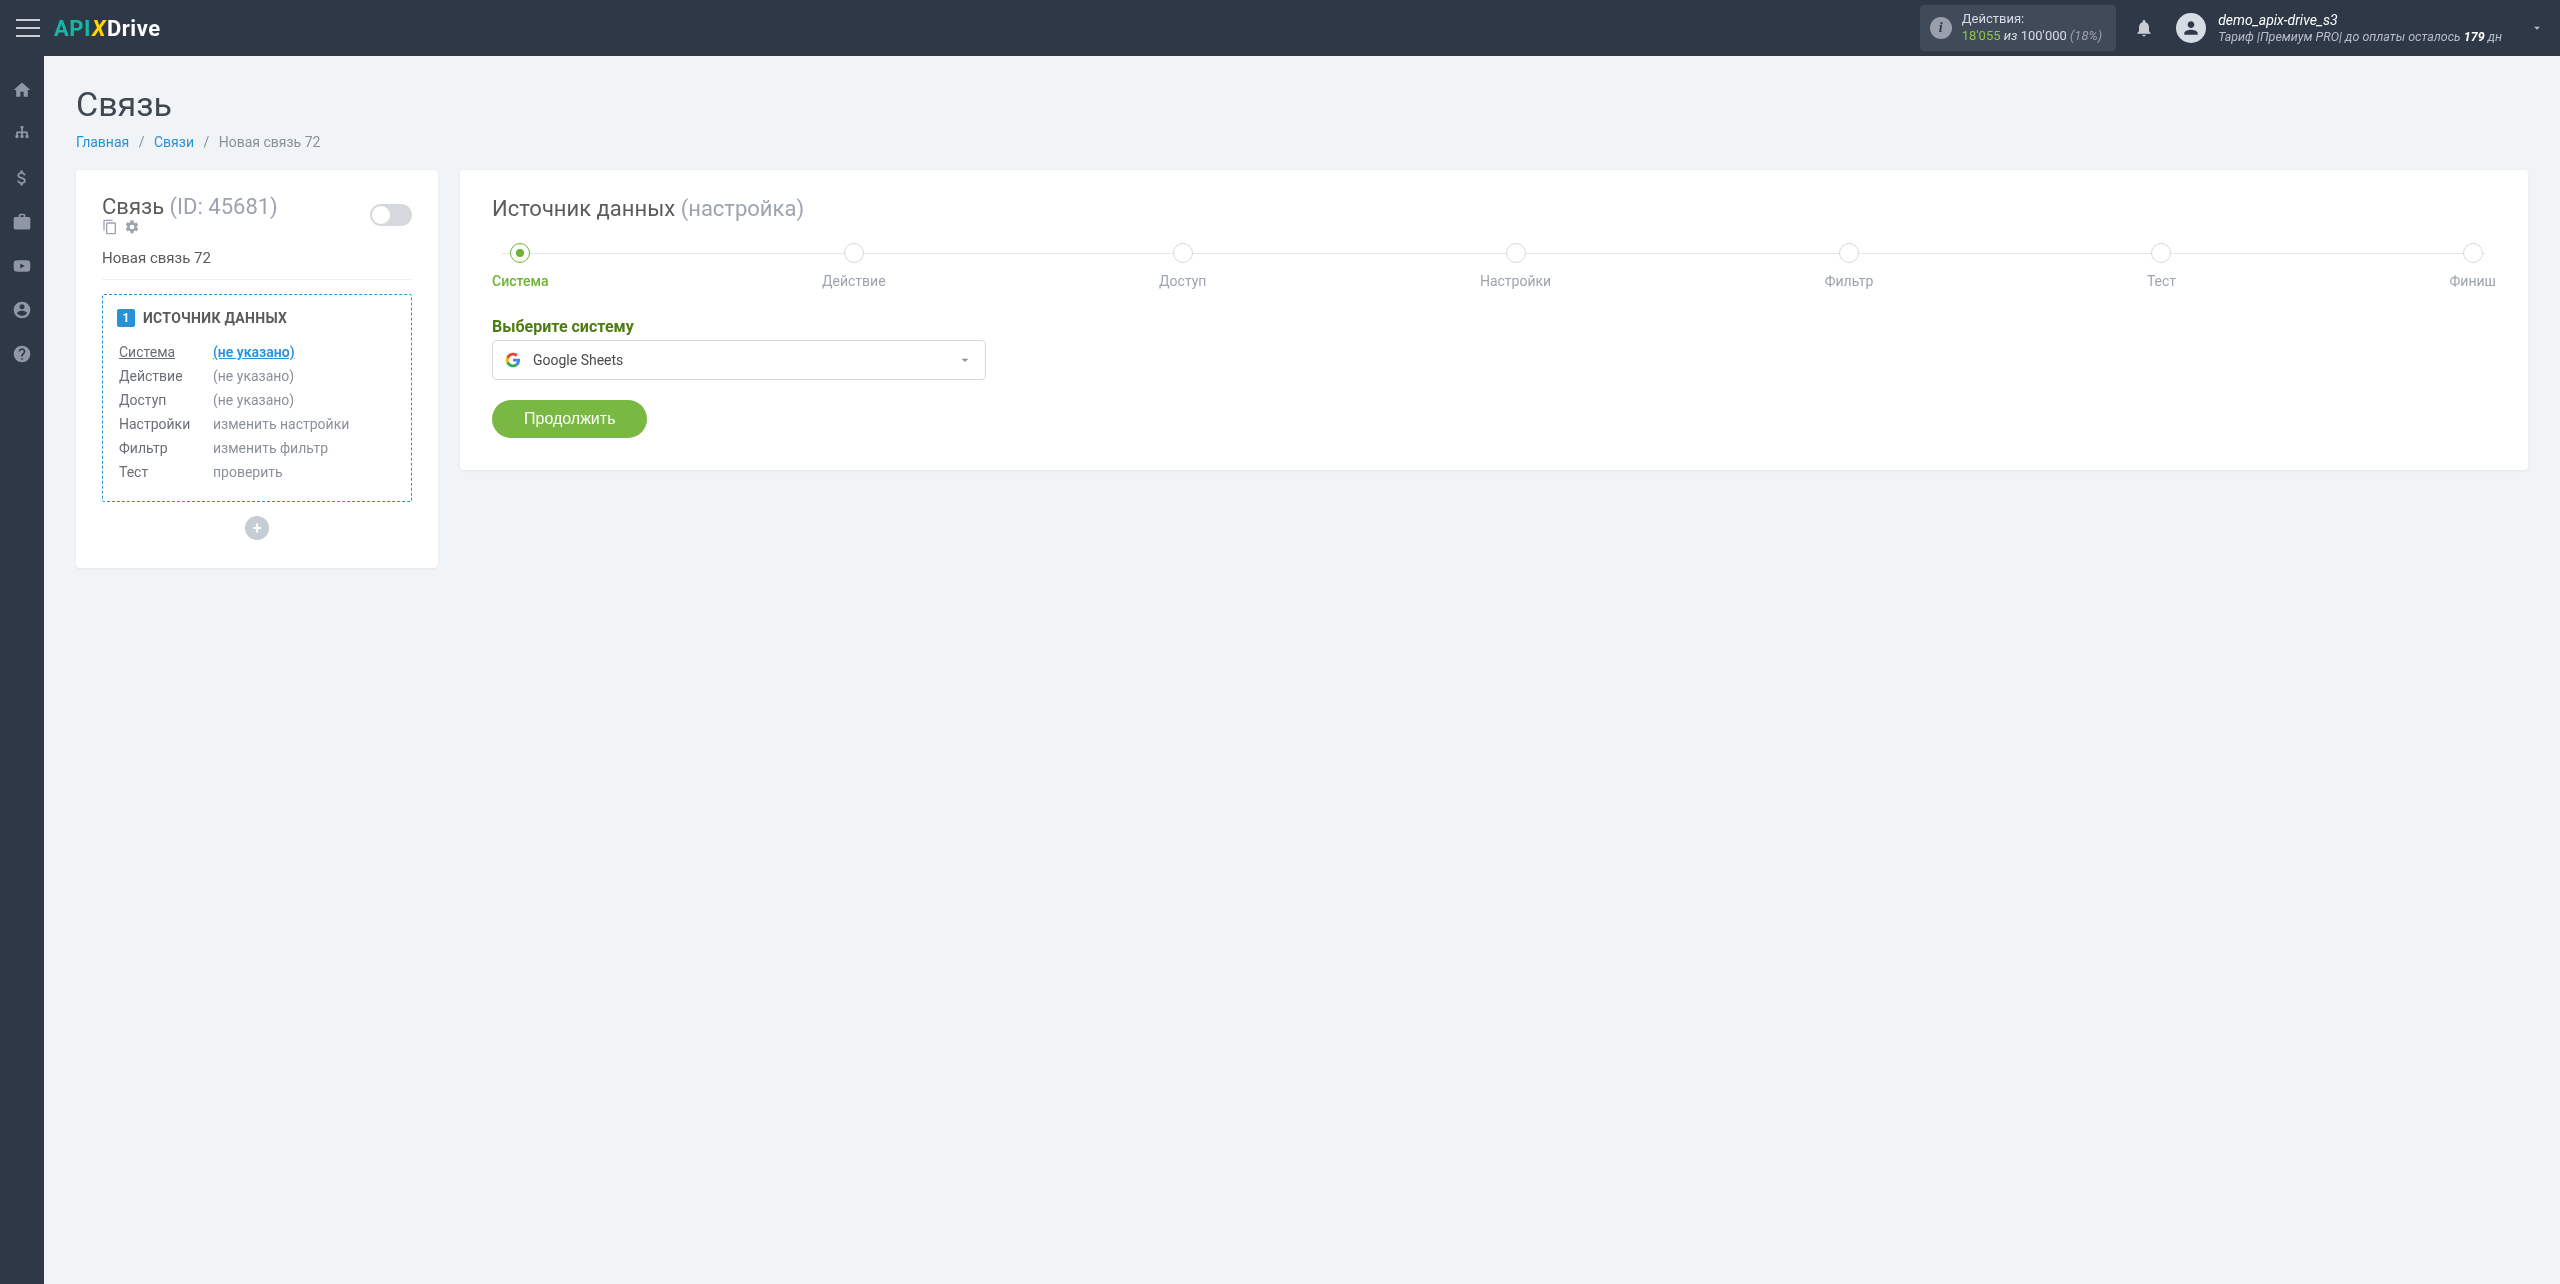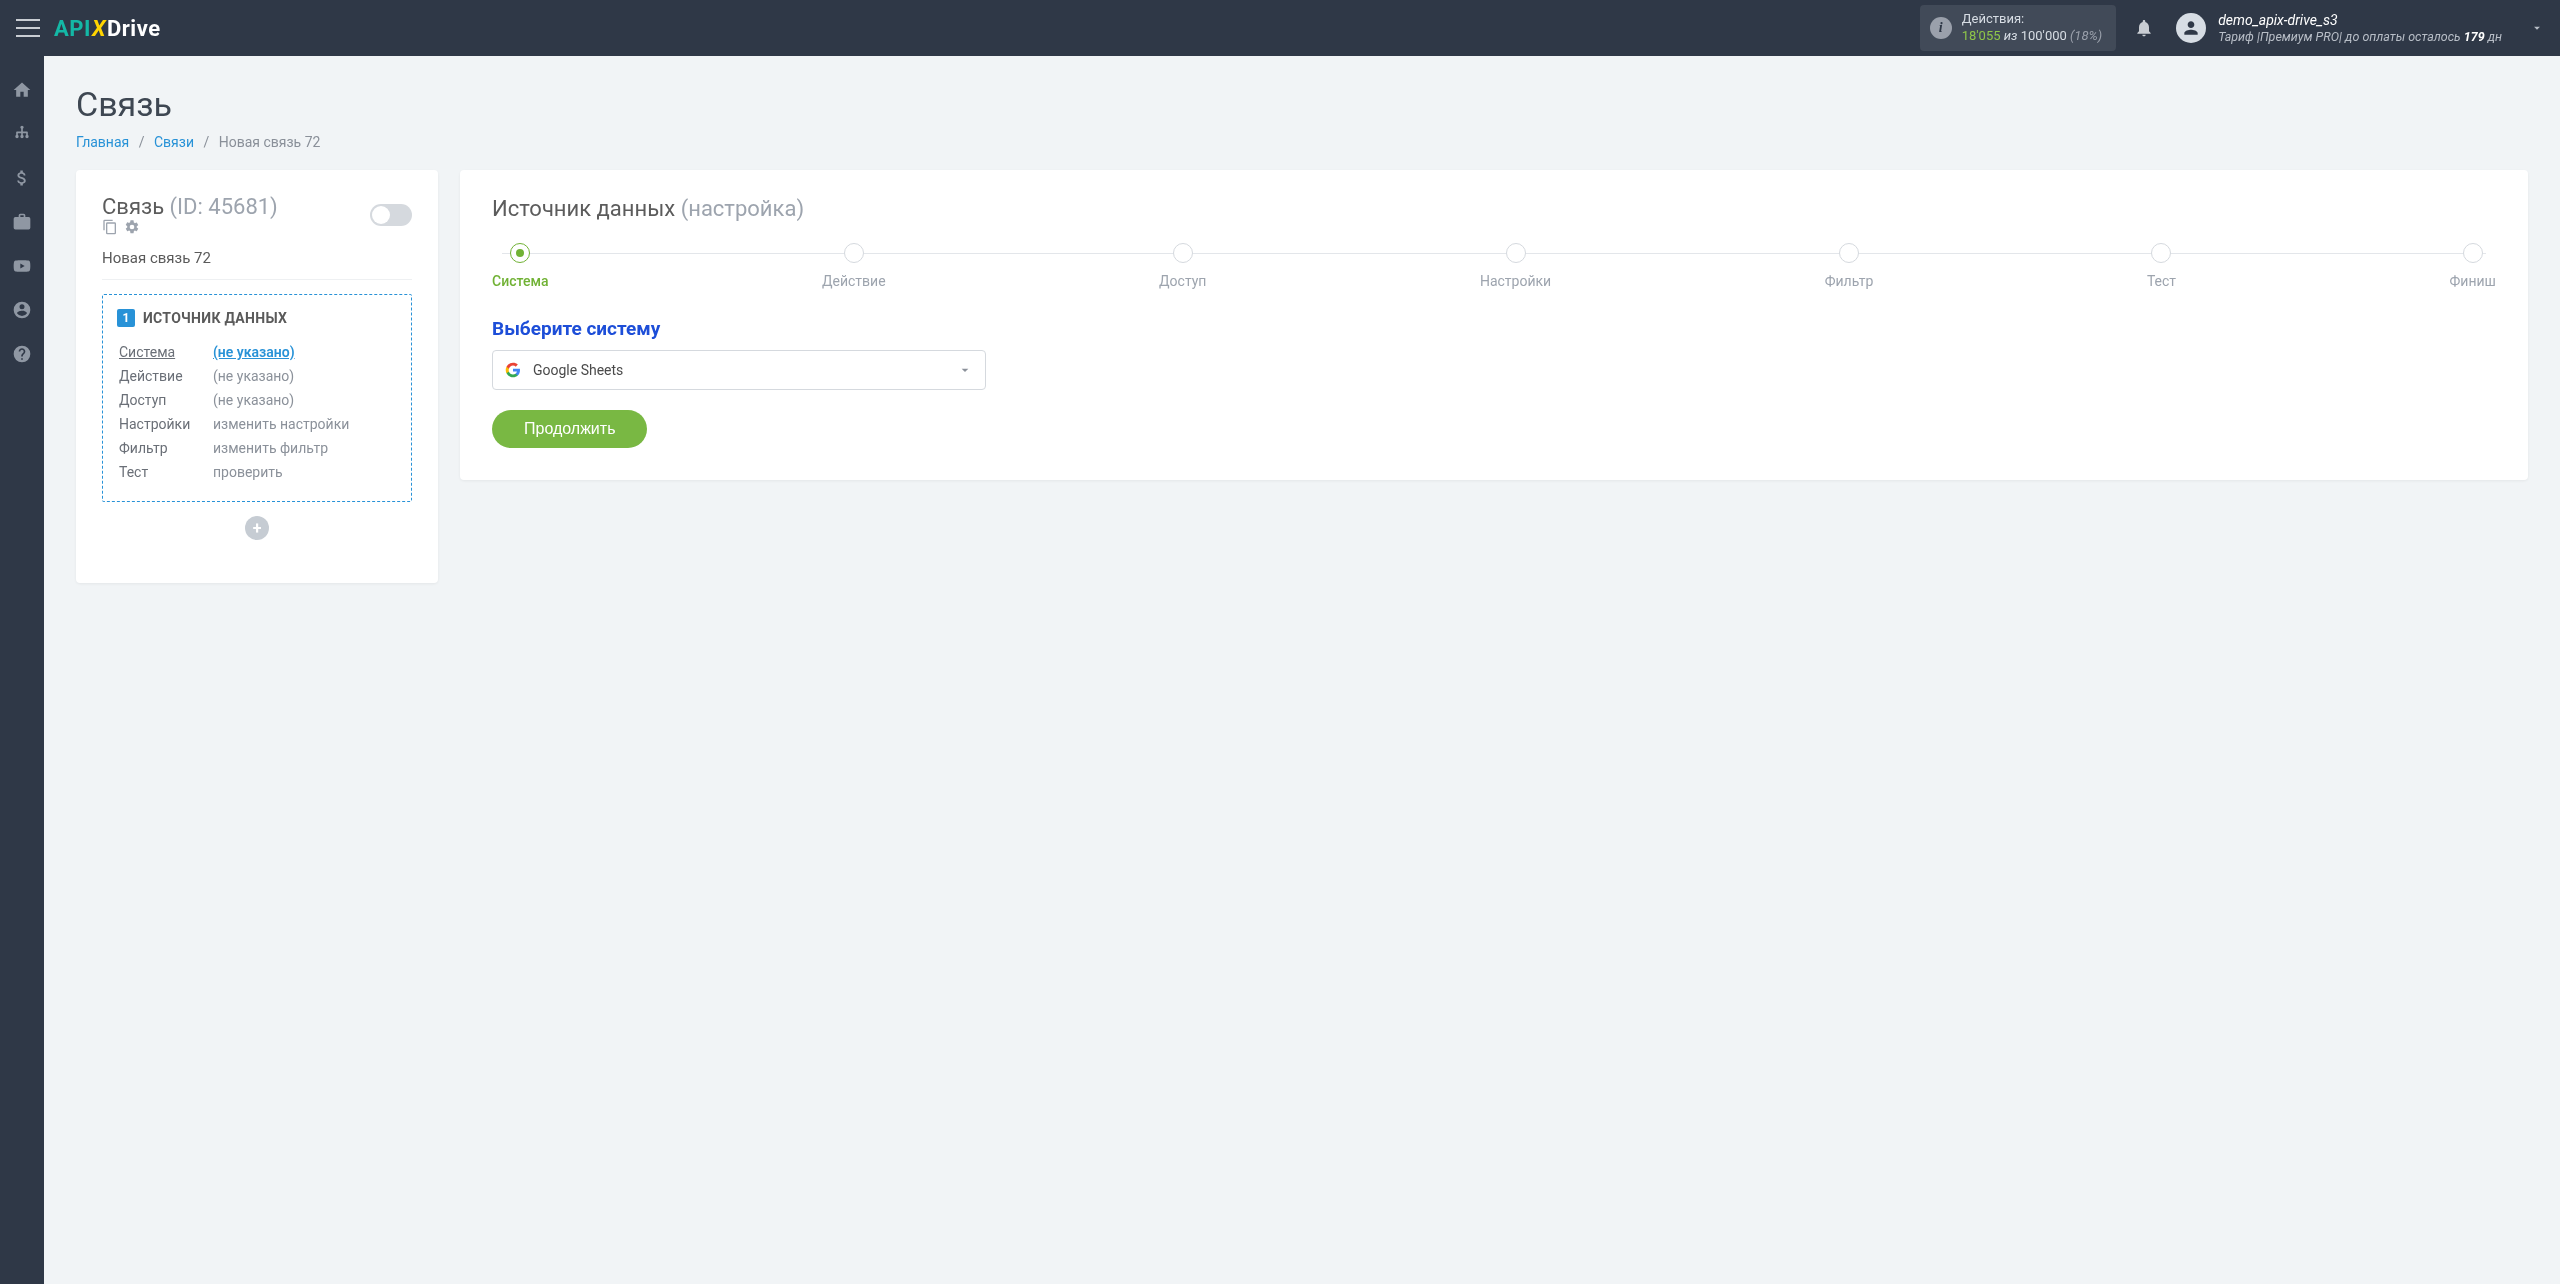--- a/index.html
+++ b/index.html
@@ -38,21 +38,21 @@
 .main { margin-left: 44px; padding: 28px 32px; }
 .page-title { font-size: 34px; font-weight: 400; color: #3e4752; margin-bottom: 10px; }
 .breadcrumb { font-size: 14px; color: #8a9099; margin-bottom: 20px; }
 .breadcrumb a { color: #2892d7; text-decoration: none; }
 .breadcrumb .sep { margin: 0 6px; color: #8a9099; }
 
 .content-row { display: flex; gap: 22px; align-items: flex-start; }
 
 
 .card { background: #fff; border-radius: 4px; box-shadow: 0 1px 3px rgba(0,0,0,.06); }
-.left-card { width: 362px; padding: 24px 26px 43px; }
+.left-card { width: 362px; padding: 24px 26px 28px; }
 .link-header { display: flex; align-items: center; justify-content: space-between; margin-bottom: 14px; }
 .link-title { font-size: 22px; color: #5c5c5c; font-weight: 400; }
 .link-title .id { color: #9da4ae; }
 .link-icons { display: flex; align-items: center; gap: 6px; color: #9da4ae; }
 .link-icons svg { width: 16px; height: 16px; cursor: pointer; }
 .toggle { width: 42px; height: 22px; background: #d5d9de; border-radius: 11px; position: relative; cursor: pointer; }
 .toggle::after { content: ""; position: absolute; left: 2px; top: 2px; width: 18px; height: 18px; background: #fff; border-radius: 50%; }
 .link-name { font-size: 15px; color: #5a5a5a; padding-bottom: 12px; border-bottom: 1px solid #eef0f2; margin-bottom: 14px; }
 
 .source-box { border: 1.5px dashed #2892d7; border-radius: 2px; padding: 14px 14px 16px; margin-bottom: 14px; }
@@ -75,21 +75,21 @@
 
 .stepper { display: flex; align-items: flex-start; justify-content: space-between; margin-bottom: 28px; position: relative; }
 .stepper::before { content: ""; position: absolute; left: 10px; right: 10px; top: 10px; height: 1px; background: #e3e6ea; z-index: 0; }
 .step { display: flex; flex-direction: column; align-items: center; gap: 10px; position: relative; z-index: 1; cursor: pointer; }
 .step-circle { width: 20px; height: 20px; border-radius: 50%; border: 1px solid #d5d9de; background: #fff; display: flex; align-items: center; justify-content: center; }
 .step.active .step-circle { border-color: #71b235; }
 .step.active .step-circle::after { content: ""; width: 8px; height: 8px; background: #71b235; border-radius: 50%; }
 .step-label { font-size: 14px; color: #9da4ae; }
 .step.active .step-label { color: #71b235; font-weight: 500; }
 
-.field-label { font-size: 19px; font-weight: 700; color: #1d4ed8; margin-bottom: 10px; }
+.field-label { font-size: 16px; font-weight: 700; color: #4d7c0f; margin-bottom: 4px; }
 .select-box { width: 494px; height: 40px; border: 1px solid #d5d9de; border-radius: 4px; display: flex; align-items: center; padding: 0 12px; cursor: pointer; background: #fff; justify-content: space-between; margin-bottom: 20px; }
 .select-left { display: flex; align-items: center; gap: 12px; }
 .g-icon { width: 16px; height: 16px; }
 .select-text { font-size: 14px; color: #4a4a4a; }
 .select-chev { color: #8b919a; }
 
 .continue-btn { background: #79b843; color: #fff; border: none; border-radius: 20px; padding: 10px 32px; font-size: 16px; cursor: pointer; }
 </style>
 </head>
 <body>

